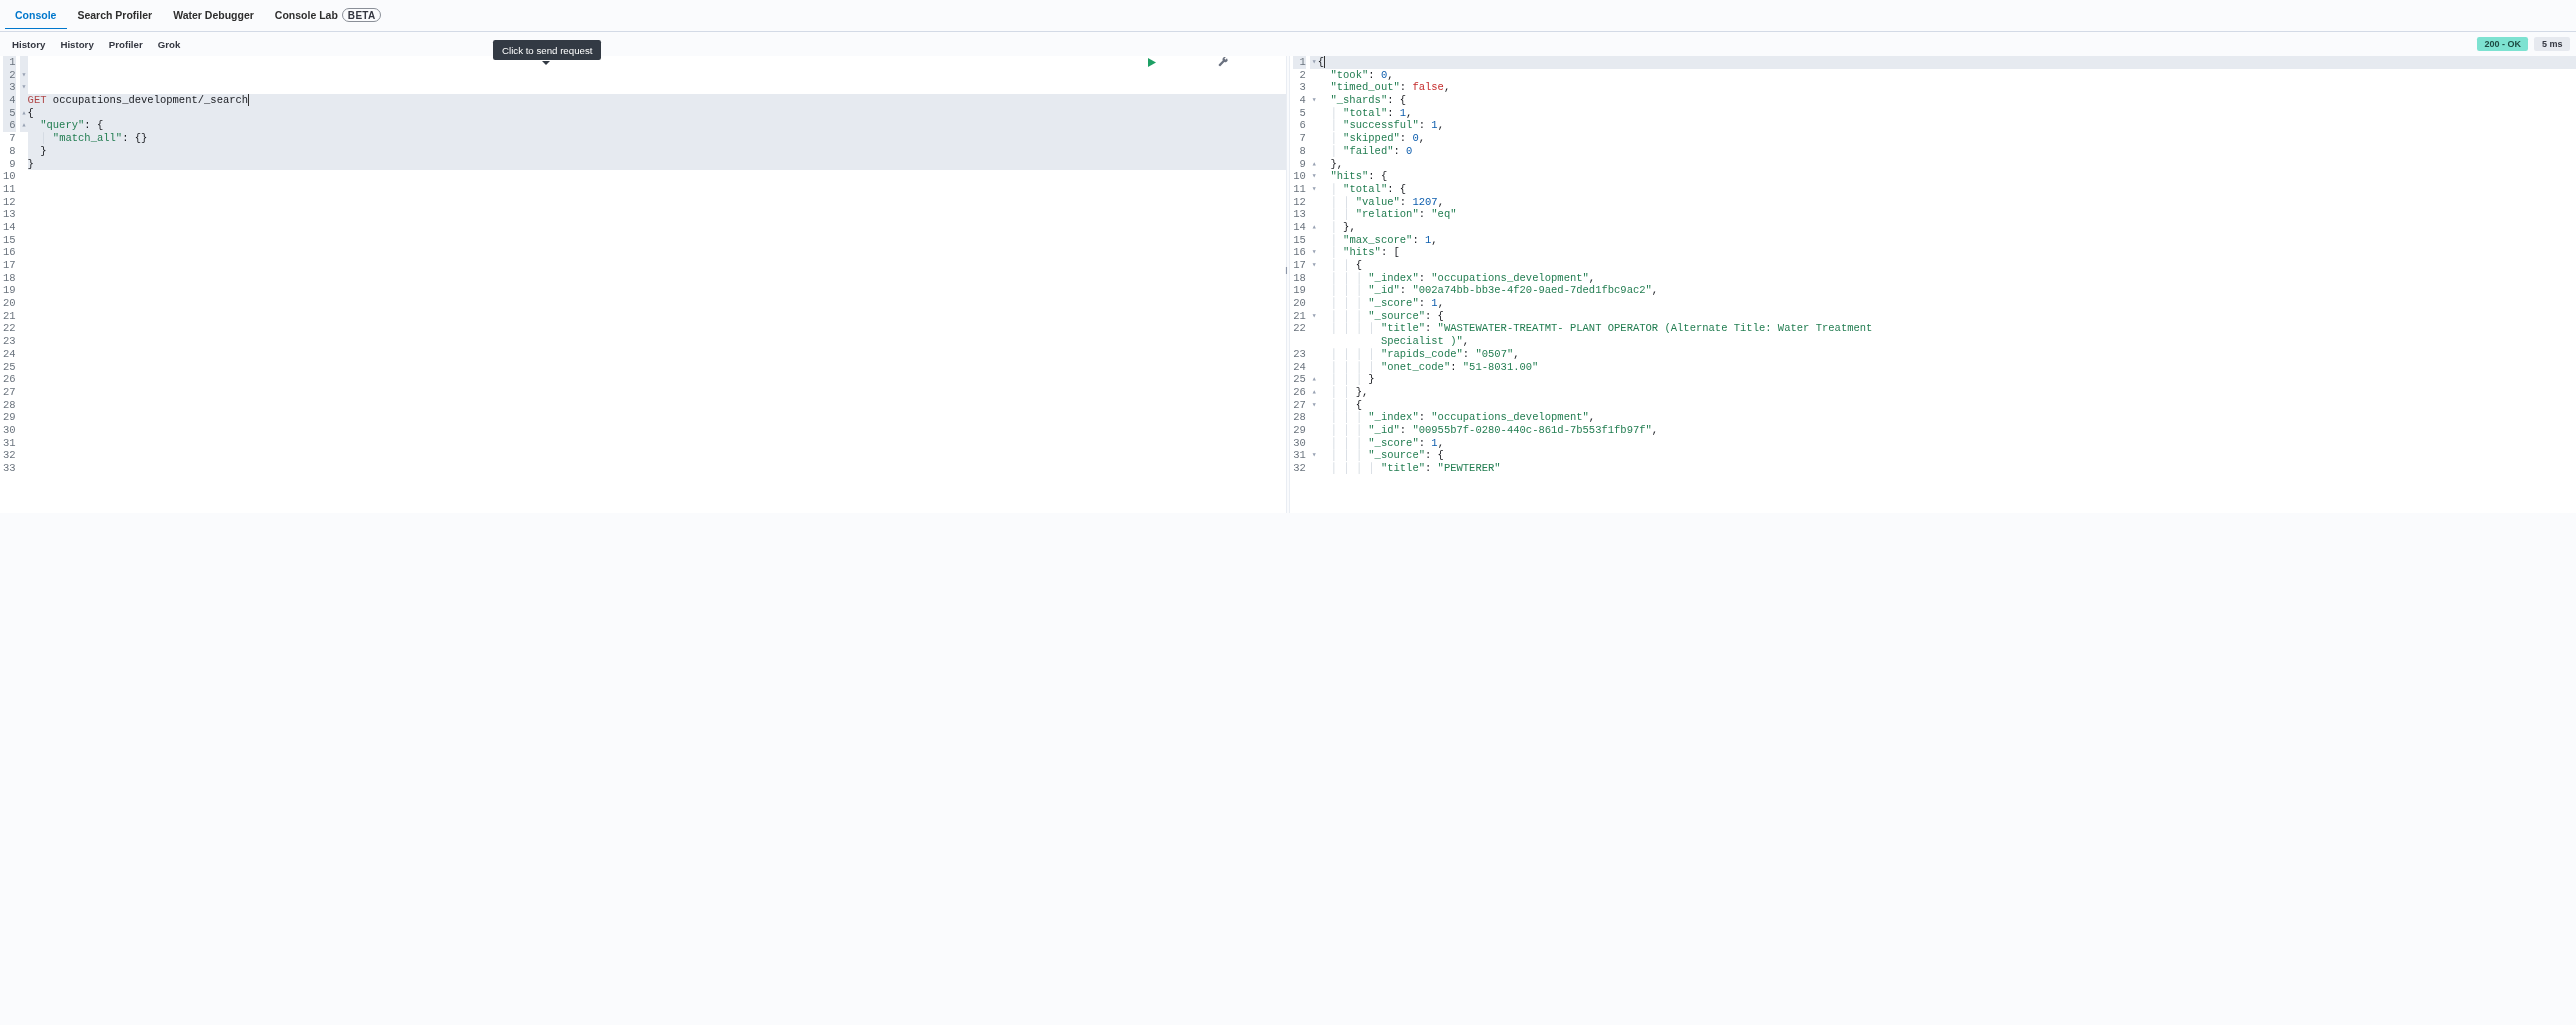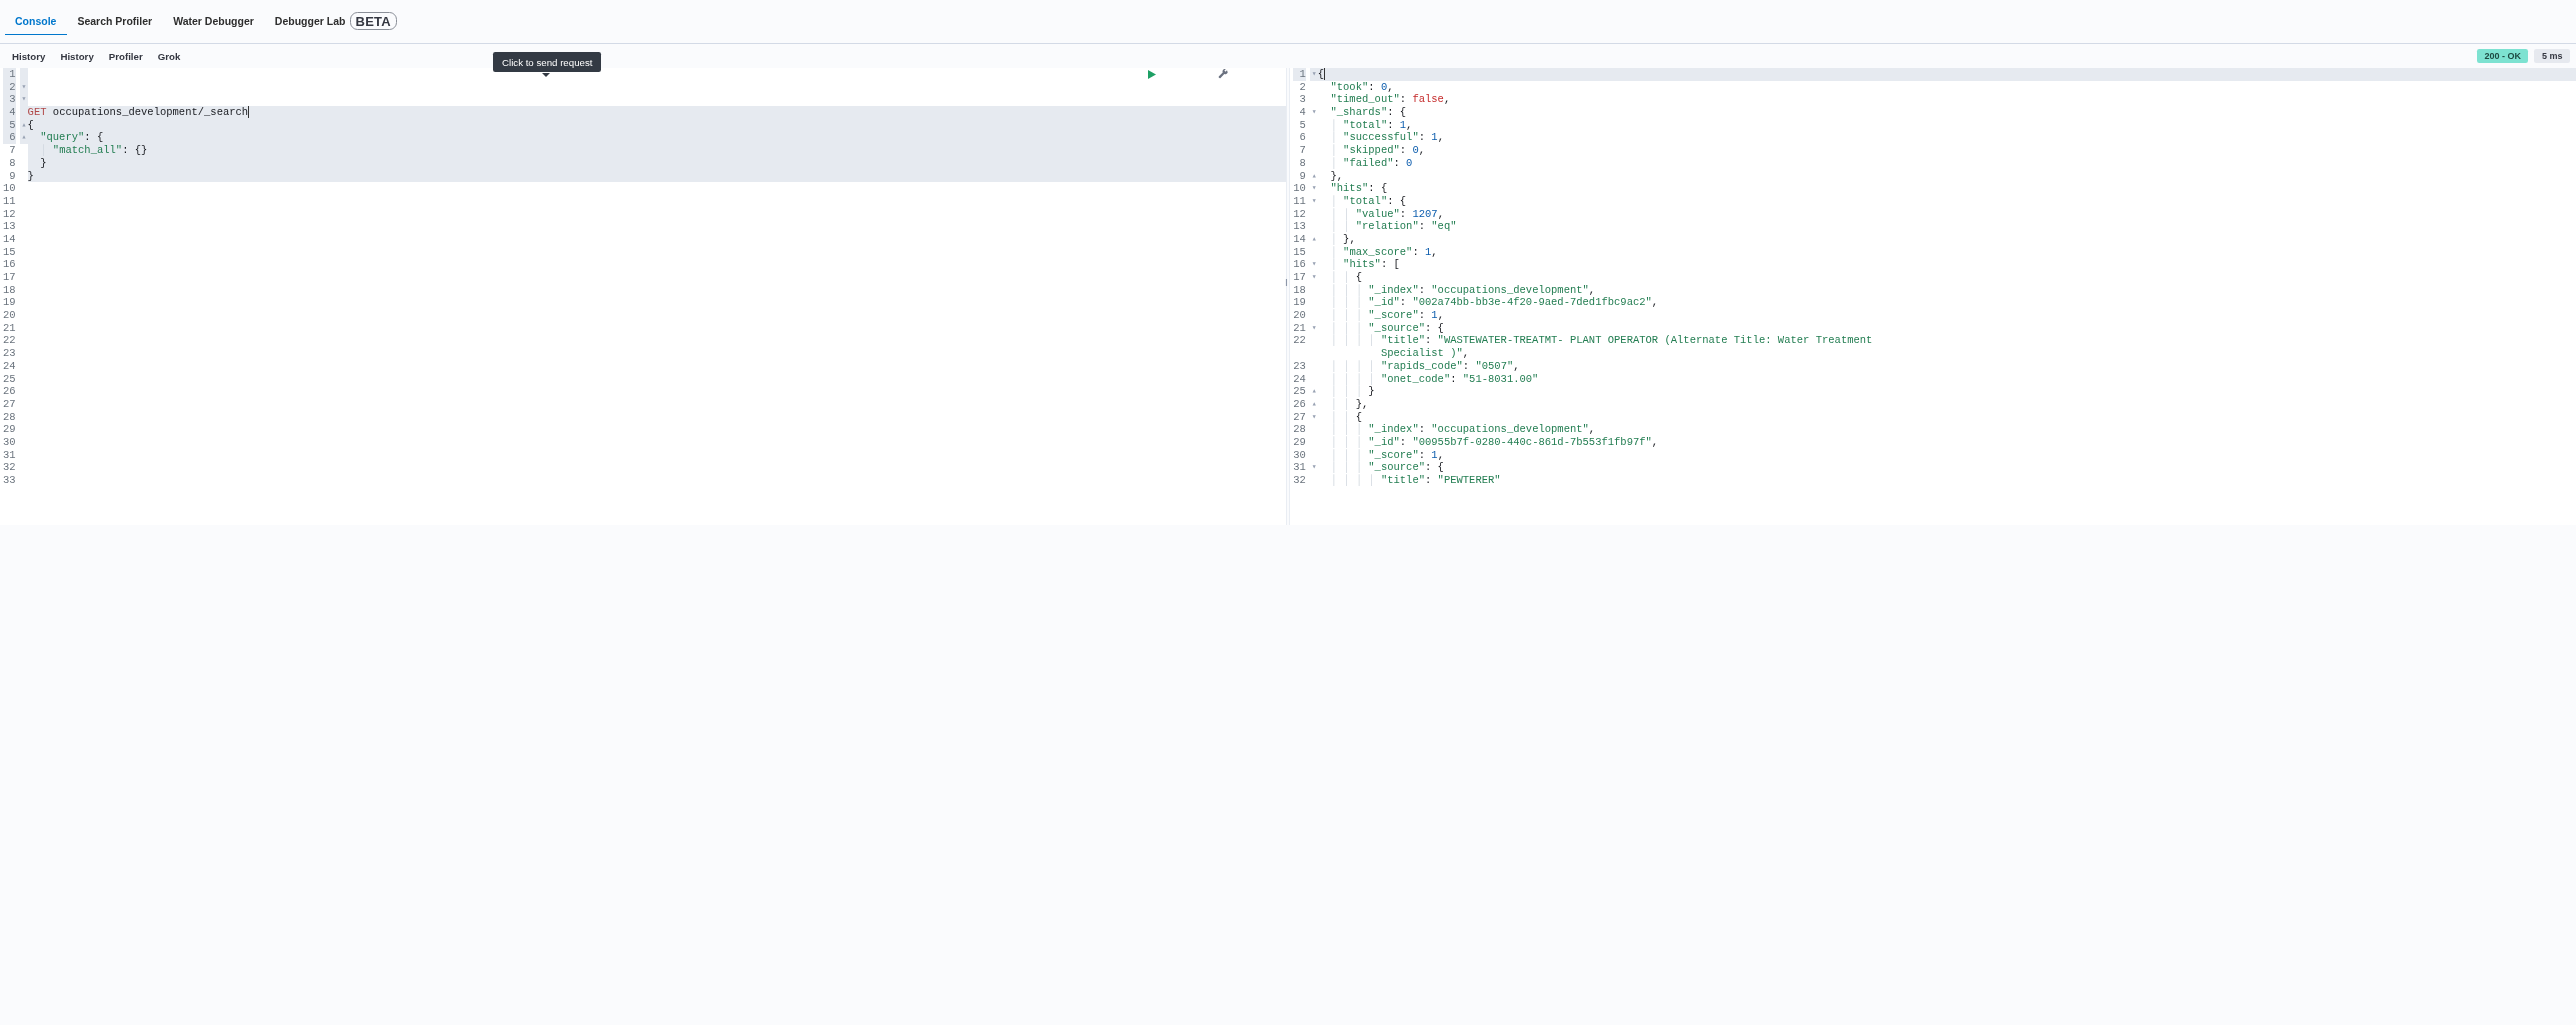--- a/index.html
+++ b/index.html
@@ -8,35 +8,35 @@
     font-size: 10.5px;
     color: #1a1c21;
     background: #fafbfd;
   }
   .top-tabs {
     display: flex;
     align-items: center;
     border-bottom: 0.7px solid #d3dae6;
     padding: 0 4.5px;
     background: #fafbfd;
-    height: 44px;
+    height: 32px;
   }
   .top-tab {
     padding: 6.7px 10.5px;
     font-weight: 600;
     font-size: 10.5px;
     color: #2e2e2e;
     cursor: pointer;
     border-bottom: 1.5px solid transparent;
     display: flex;
     align-items: center;
   }
   .top-tab.active { color: #0077cc; border-bottom-color: #0077cc; }
   .beta-badge {
-    font-size: 13px;
+    font-size: 10px;
     font-weight: 700;
     color: #343741;
     border: 0.7px solid #8a8f98;
     border-radius: 7.5px;
     padding: 0.7px 4.5px;
     margin-left: 4.5px;
     letter-spacing: 0.3px;
   }
   .sub-tabs {
     display: flex;
@@ -173,21 +173,21 @@
   .icon-run svg, .icon-wrench svg { display: block; }
 </style>
 </head>
 <body>
 
 <div class="top-tabs">
   <div class="top-tab active">Console</div>
   <div class="top-tab">Search Profiler</div>
   <div class="top-tab">Water Debugger</div>
   <div class="top-tab">
-    <span>Debugger Lab</span>
+    <span>Console Lab</span>
     <span class="beta-badge">BETA</span>
   </div>
 </div>
 
 <div class="sub-tabs">
   <div class="sub-tab">History</div>
   <div class="sub-tab">History</div>
   <div class="sub-tab">Profiler</div>
   <div class="sub-tab">Grok</div>
 

